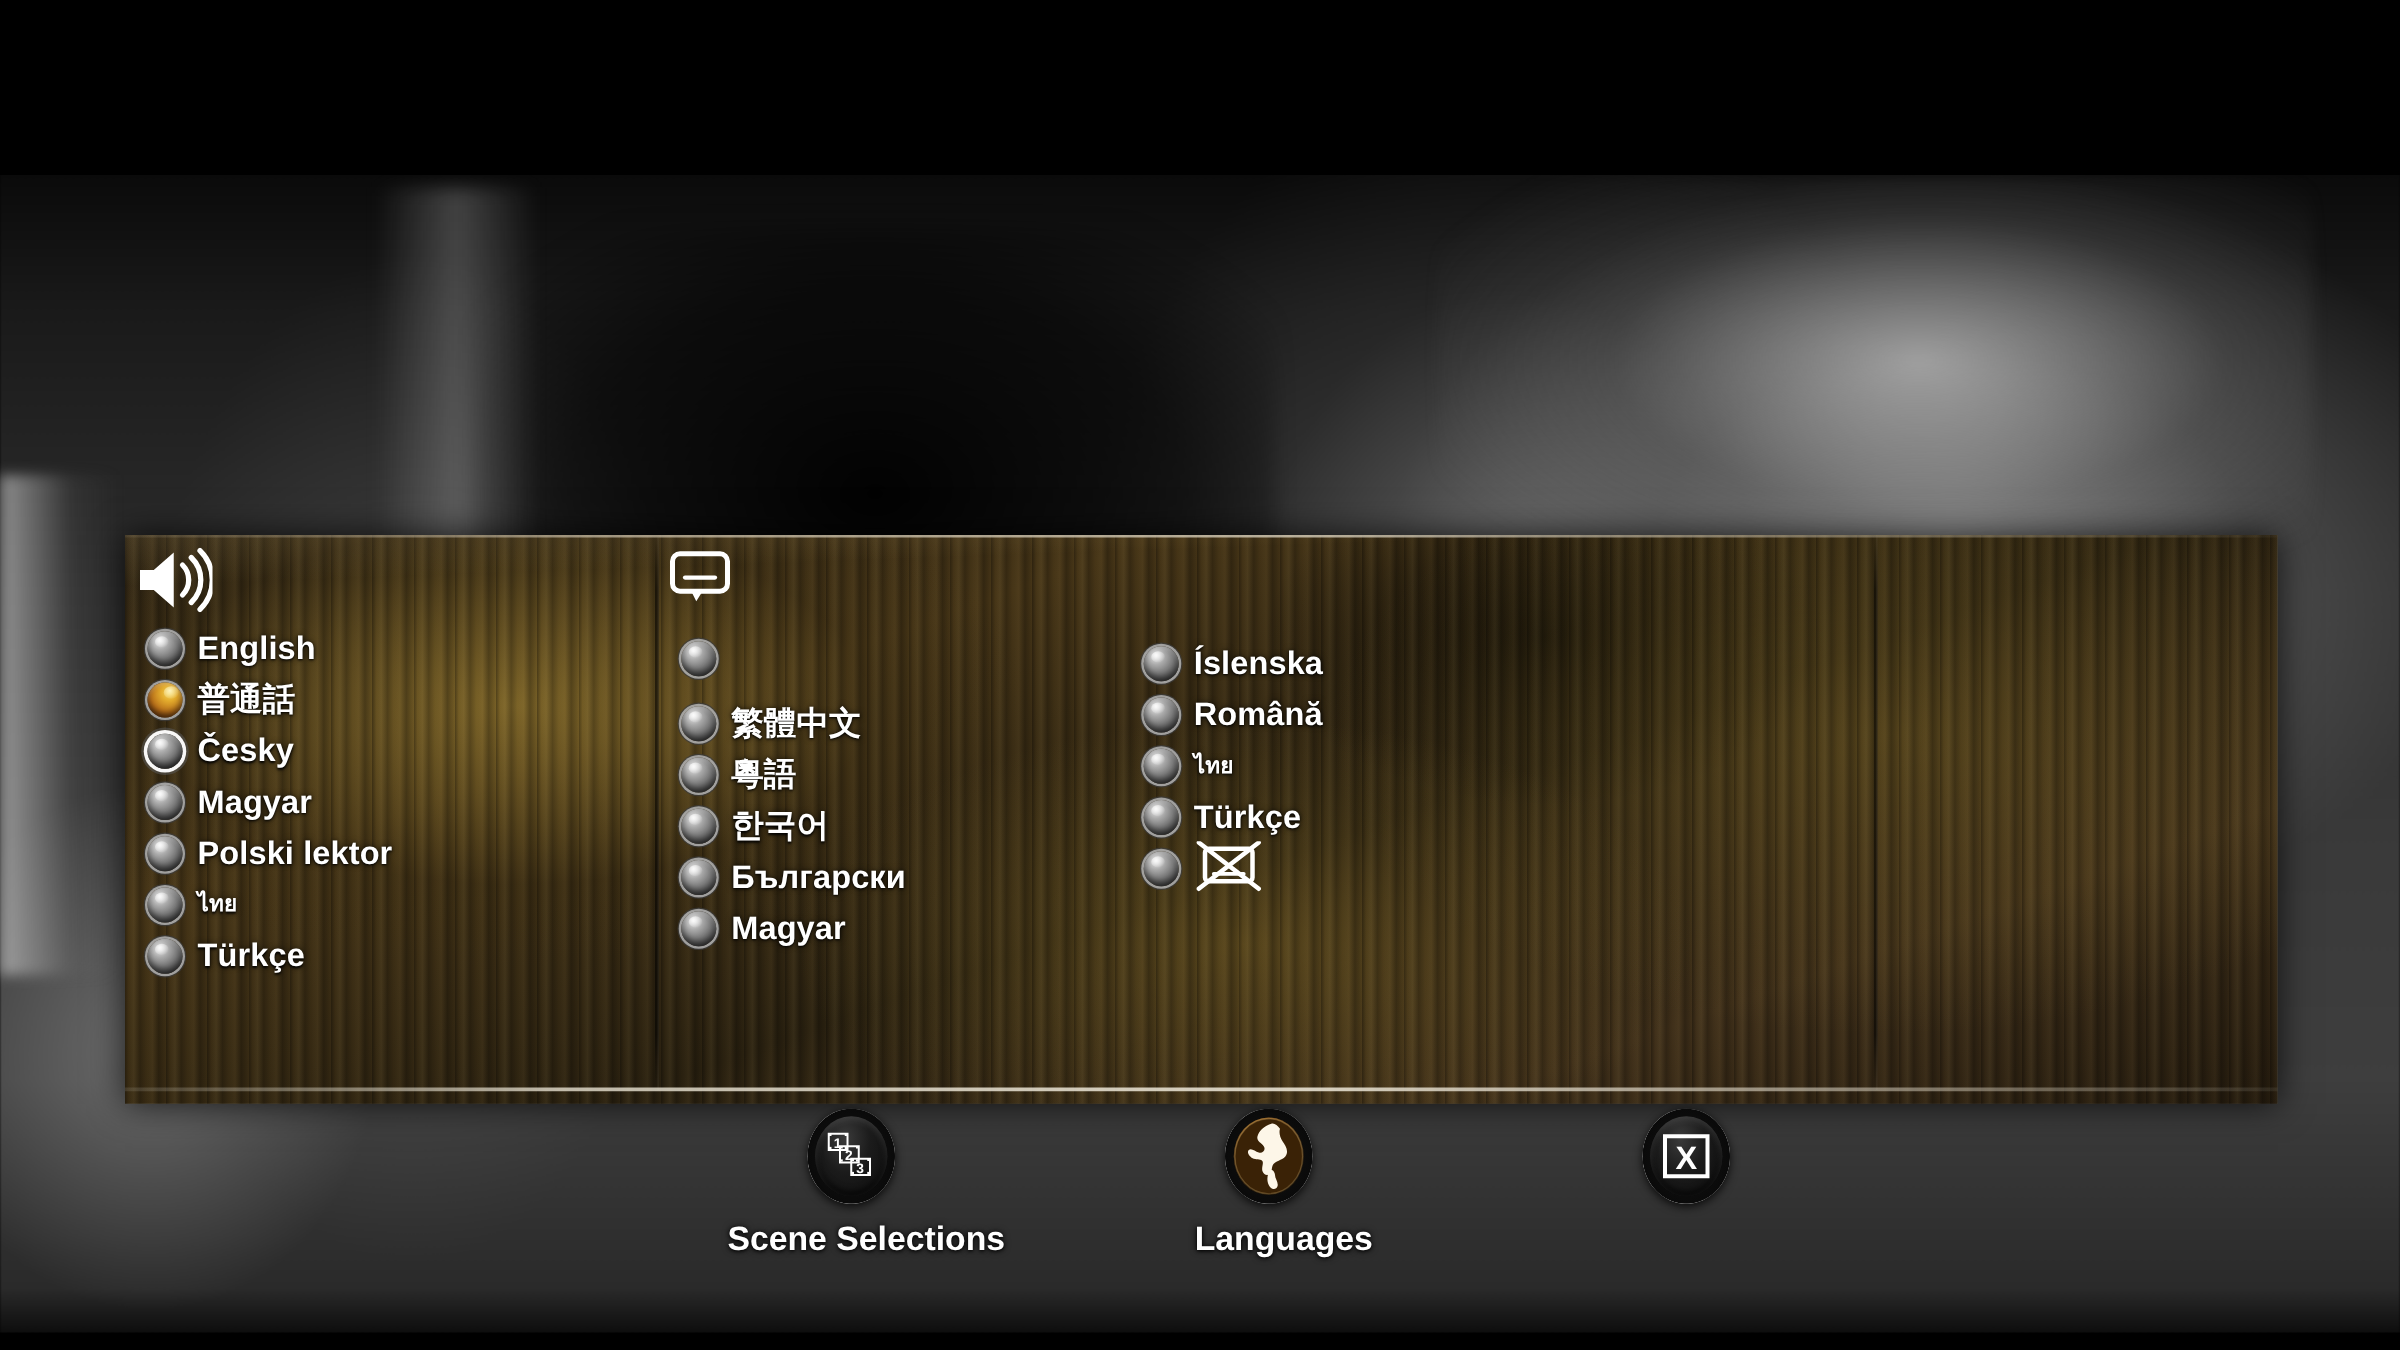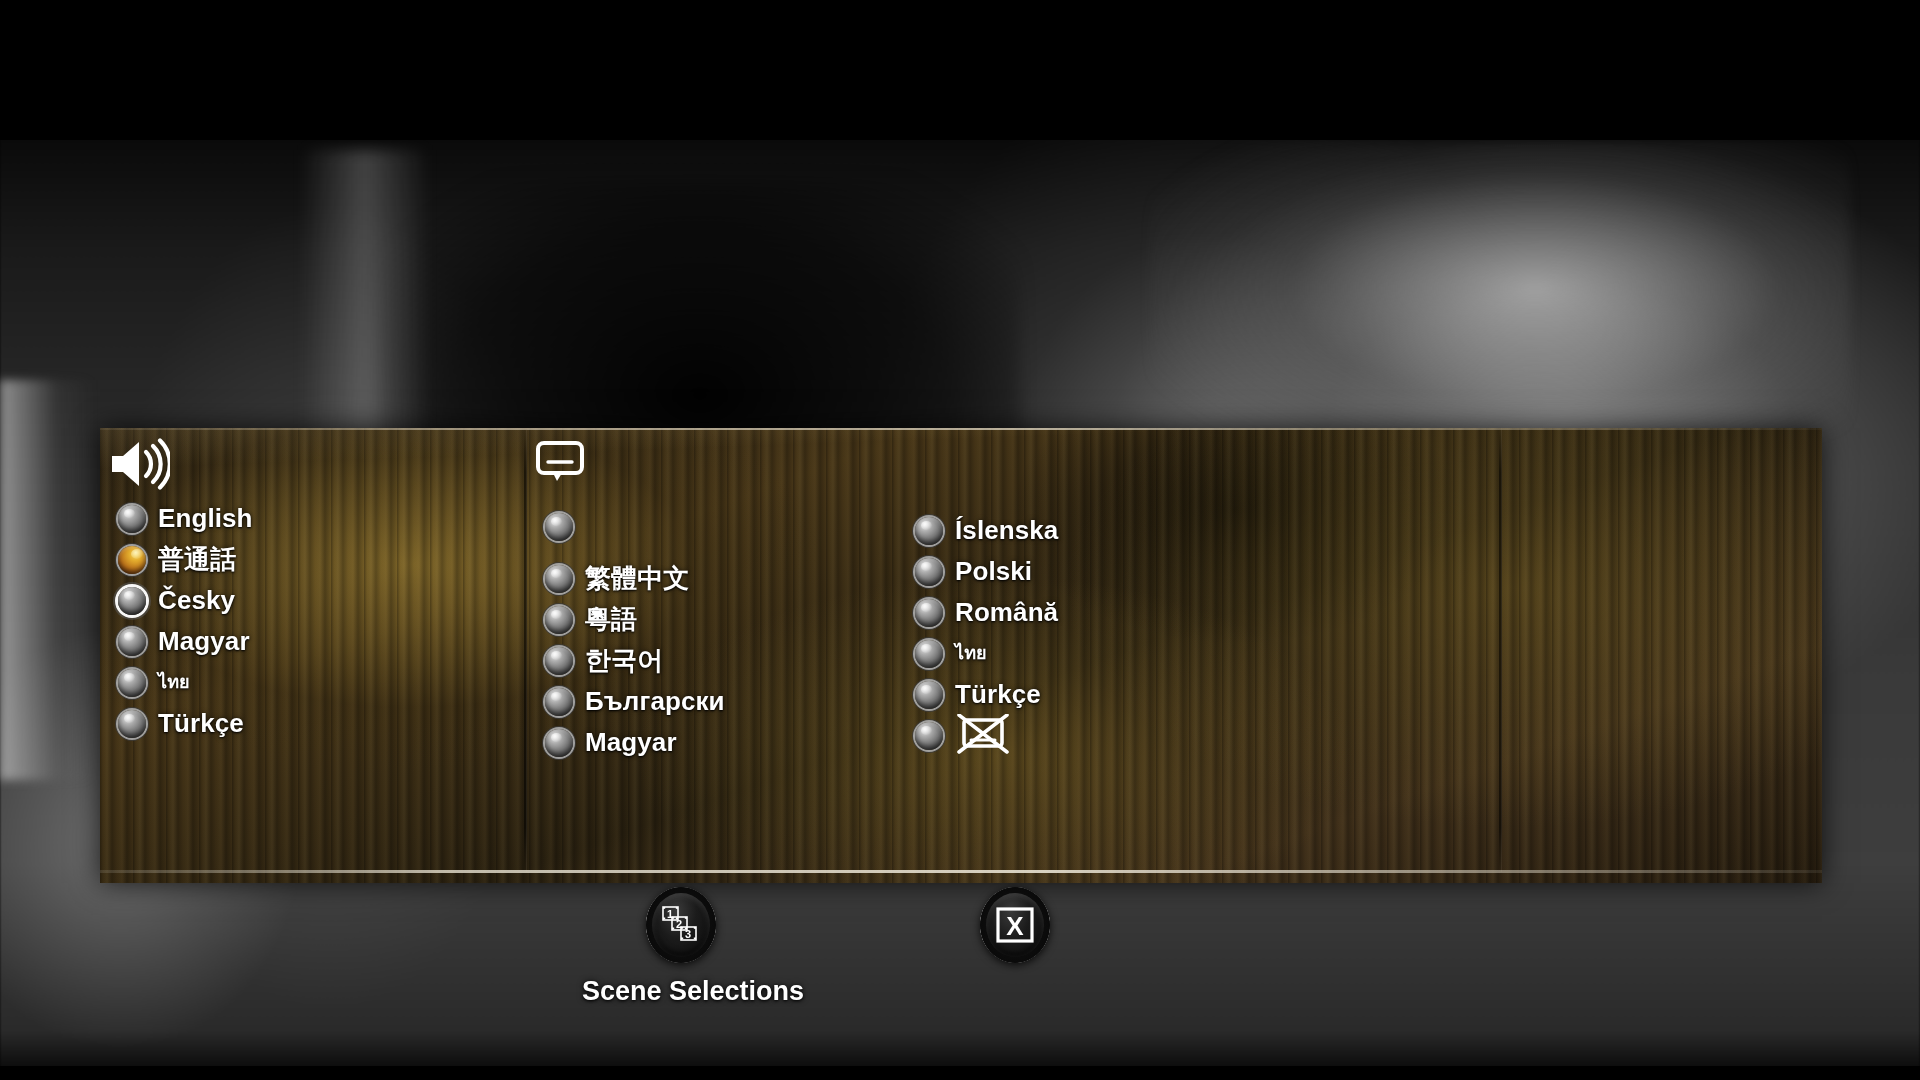--- a/index.html
+++ b/index.html
@@ -328,20 +328,24 @@
           <div class="lang-row">
             <span class="radio focused"></span>
             <span class="lang-label">Česky</span>
           </div>
           <div class="lang-row">
             <span class="radio"></span>
             <span class="lang-label">Magyar</span>
           </div>
           <div class="lang-row">
             <span class="radio"></span>
+            <span class="lang-label">Polski lektor</span>
+          </div>
+          <div class="lang-row">
+            <span class="radio"></span>
             <span class="lang-label thai">ไทย</span>
           </div>
           <div class="lang-row">
             <span class="radio"></span>
             <span class="lang-label">Türkçe</span>
           </div>
         </div>
 
       <div id="sub-list" class="lang-list">
           <div class="lang-row two-line">
@@ -366,24 +370,20 @@
           <div class="lang-row">
             <span class="radio"></span>
             <span class="lang-label">Magyar</span>
           </div>
         </div>
 
       <div id="sub-list-2" class="lang-list">
           <div class="lang-row">
             <span class="radio"></span>
             <span class="lang-label">Íslenska</span>
-          </div>
-          <div class="lang-row">
-            <span class="radio"></span>
-            <span class="lang-label">Polski</span>
           </div>
           <div class="lang-row">
             <span class="radio"></span>
             <span class="lang-label">Română</span>
           </div>
           <div class="lang-row">
             <span class="radio"></span>
             <span class="lang-label thai">ไทย</span>
           </div>
           <div class="lang-row">
@@ -437,20 +437,33 @@
                     <rect x="34.8" y="24" width="2.2" height="1.8"></rect>
                     <rect x="34.8" y="34.5" width="2.2" height="1.8"></rect>
                   </g>
                 </svg>
               </div>
             </div>
             <div class="nav-label">Scene Selections</div>
           </div>
           <div class="nav-item">
             <div class="nav-btn">
+              <div class="globe-inner">
+                <svg width="56" height="62" viewBox="0 0 56 62">
+                  <ellipse cx="28" cy="31" rx="27" ry="30" fill="#3a2206"></ellipse>
+                  <path d="M30 5 C24 7 20 11 19 15 C18 19 22 20 24 23 C26 26 23 29 20 28 C17 27 14 24 12 26 C10 28 13 32 16 33 C19 34 22 33 23 35 C24 37 22 40 23 43 C24 46 27 47 29 45 C31 43 30 39 32 37 C35 34 40 34 42 30 C44 26 41 22 39 19 C37 16 36 12 37 9 C35 6 32 4 30 5 Z" fill="#fdf6e8"></path>
+                  <path d="M29 42 C27 45 26 50 28 54 C30 58 34 58 35 55 C36 52 33 49 33 46 C33 44 31 41 29 42 Z" fill="#fdf6e8"></path>
+                  <ellipse cx="28" cy="31" rx="27" ry="30" fill="none" stroke="rgba(255,210,130,0.25)" stroke-width="1"></ellipse>
+                </svg>
+              </div>
+            </div>
+            <div class="nav-label">Languages</div>
+          </div>
+          <div class="nav-item">
+            <div class="nav-btn">
               <div class="nav-btn-inner">
                 <svg width="44" height="44" viewBox="0 0 44 44">
                   <rect x="5" y="6" width="34" height="32" fill="none" stroke="#ffffff" stroke-width="3.2"></rect>
                   <text x="22" y="32" text-anchor="middle" fill="#ffffff" font-family="Liberation Sans, sans-serif" font-size="26" font-weight="bold">X</text>
                 </svg>
               </div>
             </div>
           </div>
         </div>
     </div>

